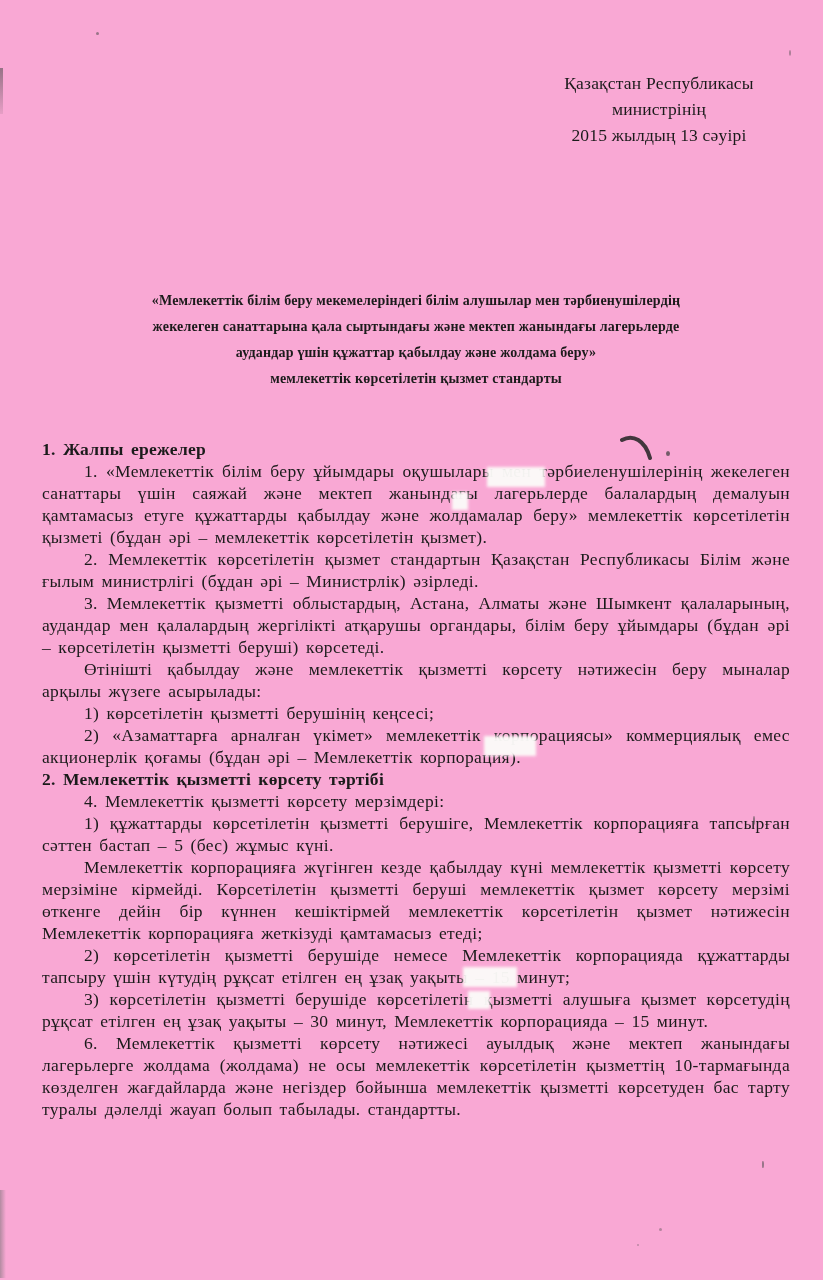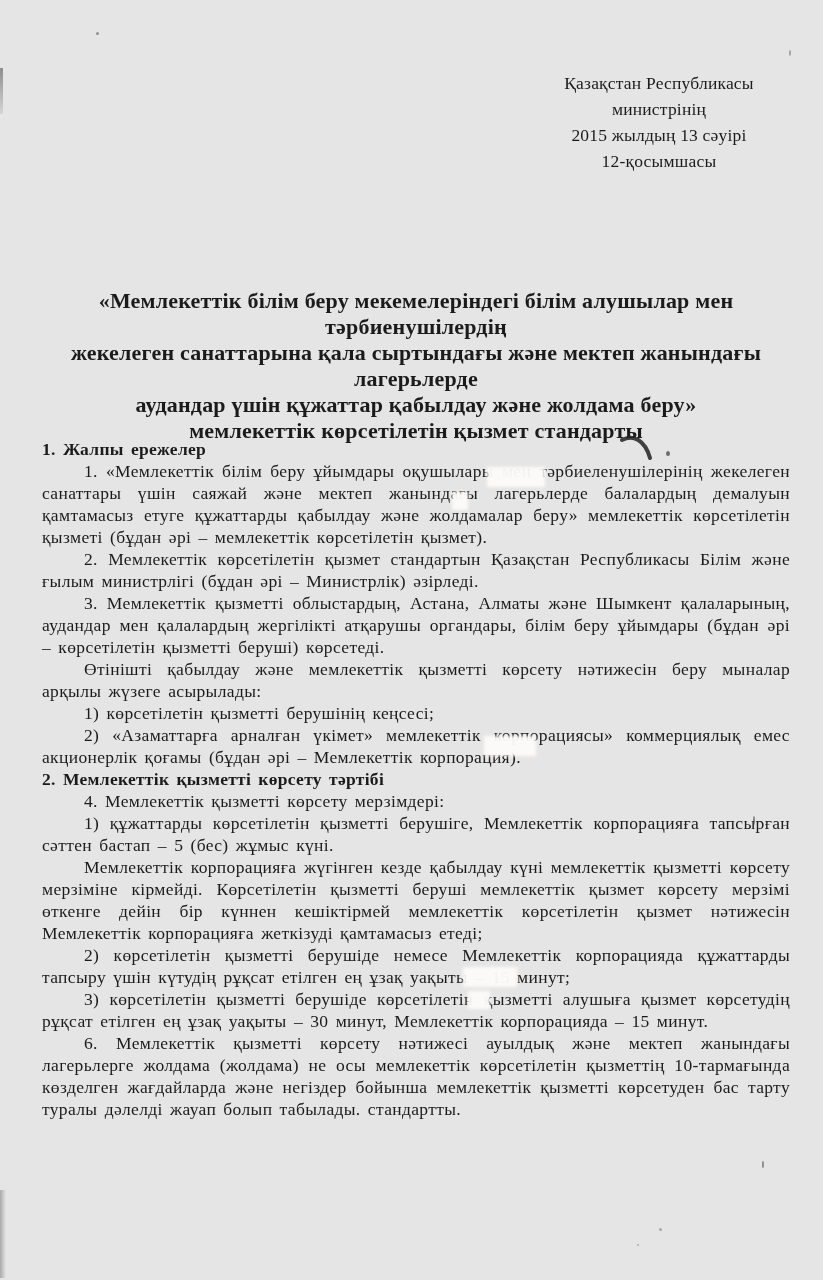--- a/index.html
+++ b/index.html
@@ -4,40 +4,40 @@
 <style>
   html, body { margin: 0; padding: 0; }
   body {
     width: 823px; height: 1280px;
     background: #ffffff;
     font-family: "Liberation Serif", "DejaVu Serif", serif;
   }
   .page {
     position: relative;
     width: 823px; height: 1280px;
-    background: #e5e5e5;
+    background: #f9a8d4;
     overflow: hidden;
     color: #1b1b1b;
   }
   
   .stamp {
     position: absolute;
     left: 508px; top: 70px; width: 302px;
     text-align: center;
     font-size: 17.5px;
     line-height: 26px;
     letter-spacing: 0.2px;
   }
   
   .doc-title {
     position: absolute;
     left: 42px; top: 288px; width: 748px;
     text-align: center;
     font-weight: bold;
-    font-size: 22px;
+    font-size: 14px;
     line-height: 26px;
     letter-spacing: 0.2px;
   }
   
   .content {
     position: absolute;
     left: 42px; top: 438px; width: 748px;
     font-size: 17.5px;
     line-height: 22px;
     text-align: justify;
@@ -84,21 +84,20 @@
 </style>
 </head>
 <body>
 
 <div class="page">
 
   <div class="stamp">
     <div>Қазақстан Республикасы</div>
     <div>министрінің</div>
     <div>2015 жылдың 13 сәуірі</div>
-    <div>12-қосымшасы</div>
   </div>
 
   <div class="doc-title">
     <div>«Мемлекеттік білім беру мекемелеріндегі білім алушылар мен тәрбиенушілердің</div>
     <div>жекелеген санаттарына қала сыртындағы және мектеп жанындағы лагерьлерде</div>
     <div>аудандар үшін құжаттар қабылдау және жолдама беру»</div>
     <div>мемлекеттік көрсетілетін қызмет стандарты</div>
   </div>
 
   <div class="content">

